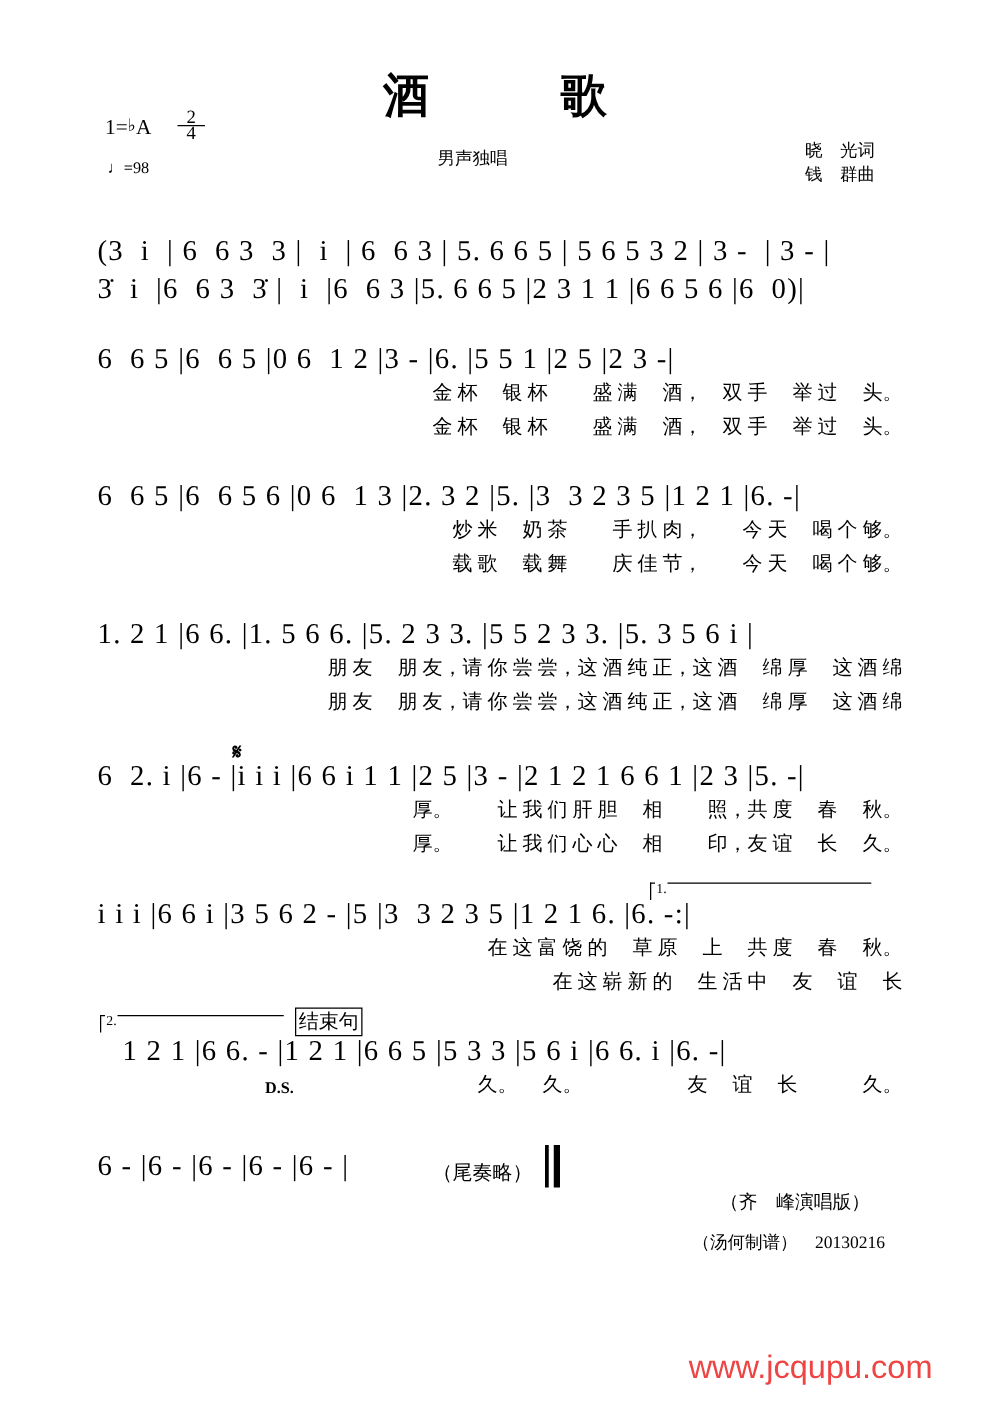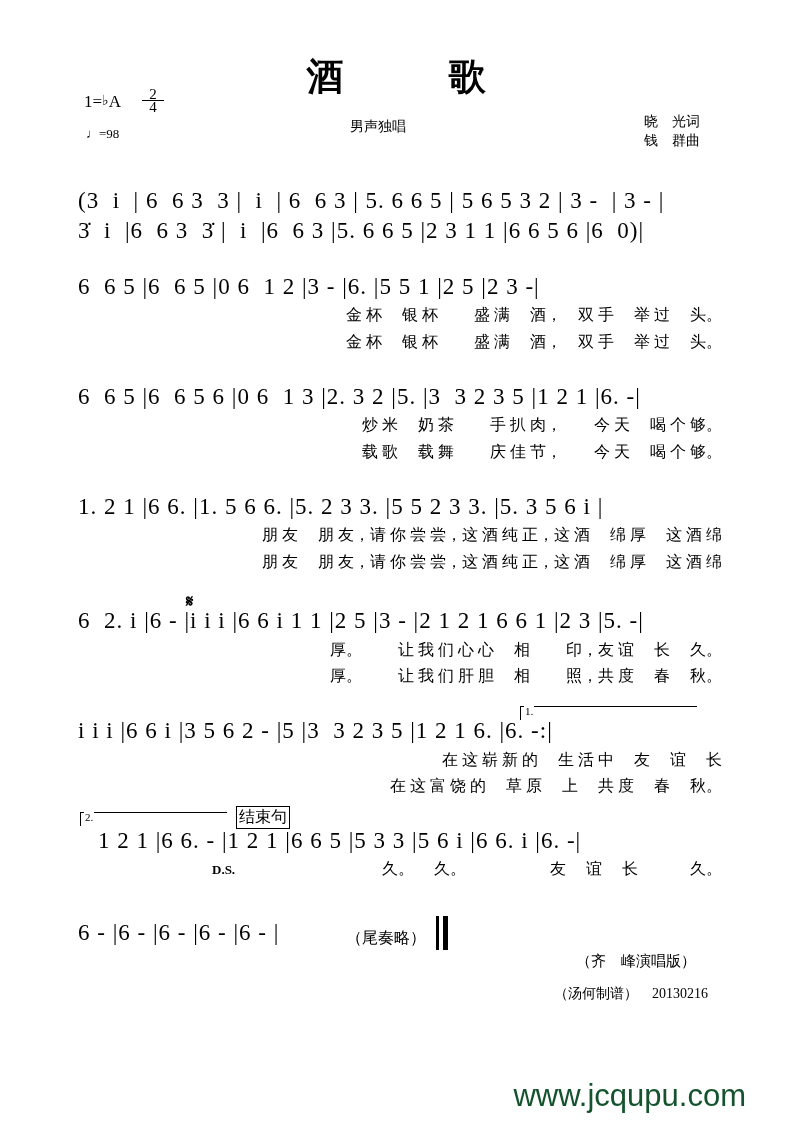--- a/index.html
+++ b/index.html
@@ -68,21 +68,21 @@
   .perf{
     position:absolute;right:96px;top:952px;
     font-size:15px;
   }
   .maker{
     position:absolute;right:84px;top:985px;
     font-size:14px;
   }
   .site{
     position:absolute;right:46px;top:1078px;
-    font-size:31px;color:#14532d;
+    font-size:26px;color:#ef4444;
     font-family:"Liberation Sans", sans-serif;
   }
   .repeat-s{position:absolute;font-size:17px;font-weight:bold;}
   .ending{position:absolute;border-left:1.6px solid #000;border-top:1.6px solid #000;height:13px;}
   .ending span{position:absolute;left:3px;top:-2px;font-size:11px;background:#fff;padding:0 1px;}
   .finebox{position:absolute;border:1px solid #000;font-size:16px;padding:0 2px;background:#fff;}
   .dsmark{position:absolute;font-size:13px;font-weight:bold;}
   .tailnote{position:absolute;font-size:16px;}
   .thickbar{position:absolute;background:#000;}
 </style>
@@ -128,28 +128,28 @@
   </div>
 
   <div class="system" style="top:492px;">
     <div class="notes">1. 2 1 |6 6. |1. 5 6 6. |5. 2 3 3. |5 5 2 3 3. |5. 3 5 6 i |</div>
     <div class="lyric">朋 友　 朋 友，请 你 尝 尝，这 酒 纯 正，这 酒　 绵 厚　 这 酒 绵</div>
     <div class="lyric lyric2">朋 友　 朋 友，请 你 尝 尝，这 酒 纯 正，这 酒　 绵 厚　 这 酒 绵</div>
   </div>
 
   <div class="system" style="top:606px;">
     <div class="notes">6  2. i |6 - |i i i |6 6 i 1 1 |2 5 |3 - |2 1 2 1 6 6 1 |2 3 |5. -|</div>
+    <div class="lyric">厚。　　 让 我 们 肝 胆　 相　　 照，共 度　 春　 秋。</div>
     <div class="lyric lyric2">厚。　　 让 我 们 心 心　 相　　 印，友 谊　 长　 久。</div>
-    <div class="lyric">厚。　　 让 我 们 肝 胆　 相　　 照，共 度　 春　 秋。</div>
   </div>
 
   <div class="system" style="top:716px;">
     <div class="notes">i i i |6 6 i |3 5 6 2 - |5 |3  3 2 3 5 |1 2 1 6. |6. -:|</div>
+    <div class="lyric">在 这 富 饶 的　 草 原　 上　 共 度　 春　 秋。</div>
     <div class="lyric lyric2">在 这 崭 新 的　 生 活 中　 友　 谊　 长</div>
-    <div class="lyric">在 这 富 饶 的　 草 原　 上　 共 度　 春　 秋。</div>
   </div>
 
   <div class="system" style="top:826px;margin-left:20px;">
     <div class="notes">1 2 1 |6 6. - |1 2 1 |6 6 5 |5 3 3 |5 6 i |6 6. i |6. -|</div>
     <div class="lyric">久。　 久。　　　　　 友　 谊　 长　　　 久。</div>
   </div>
 
   <div class="system" style="top:918px;">
     <div class="notes">6 - |6 - |6 - |6 - |6 - |</div>
   </div>

